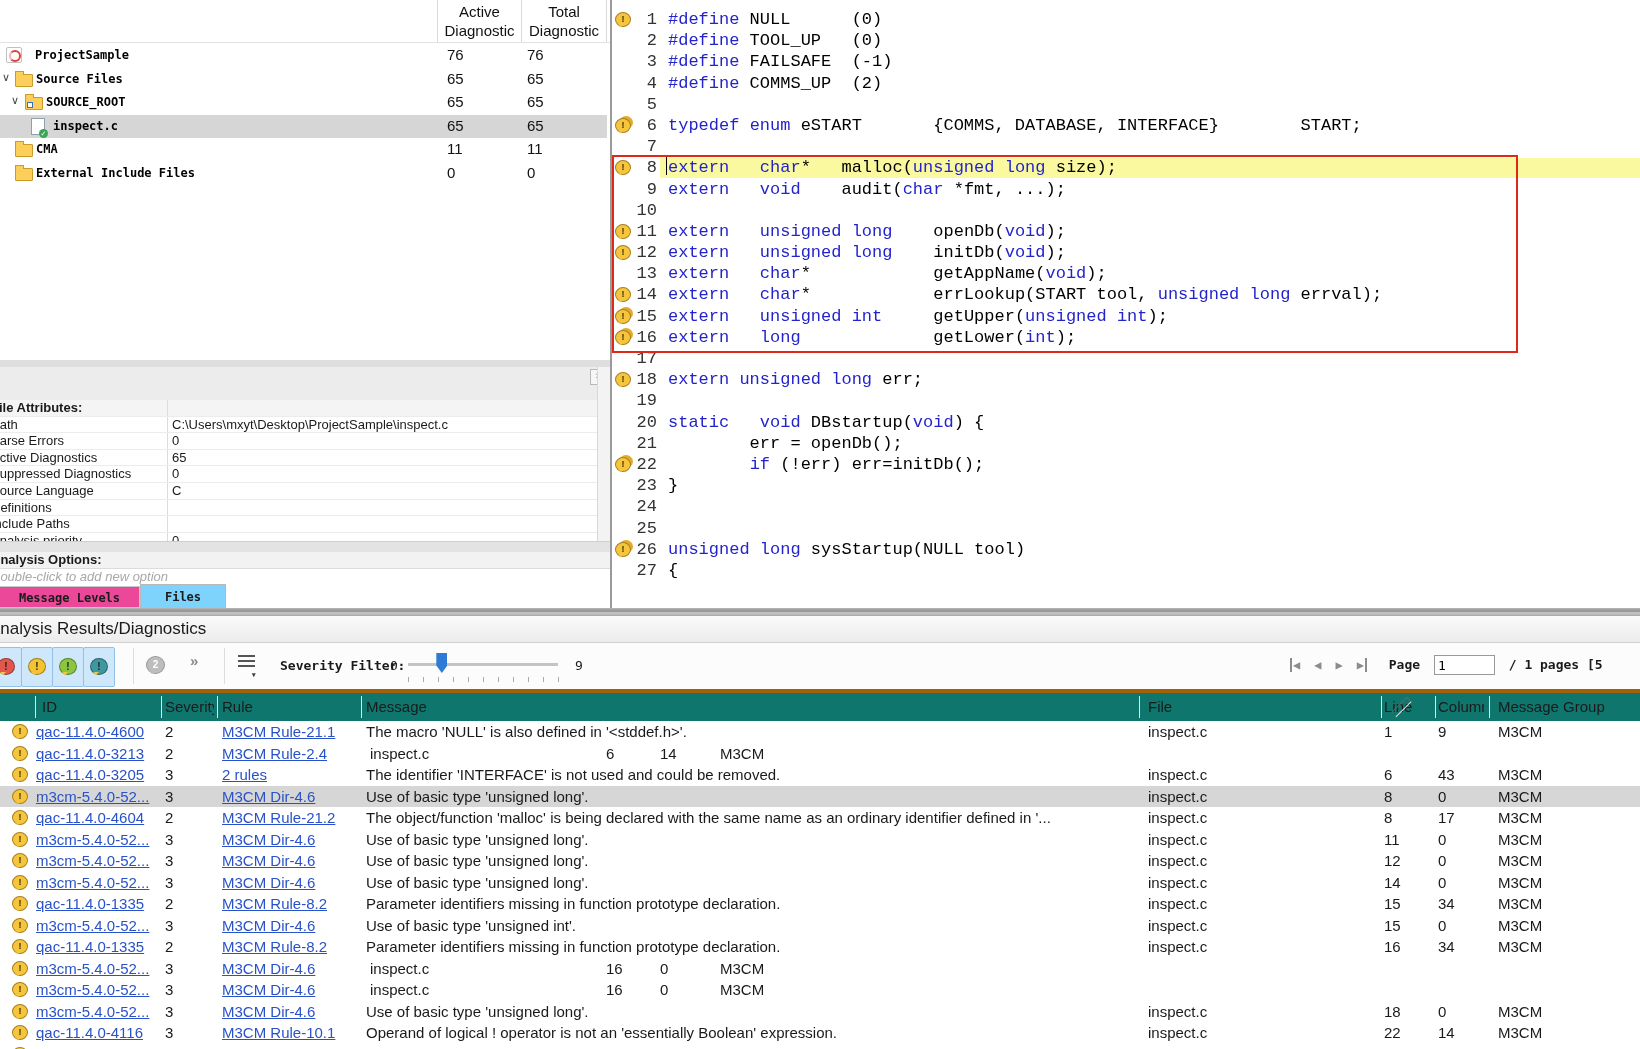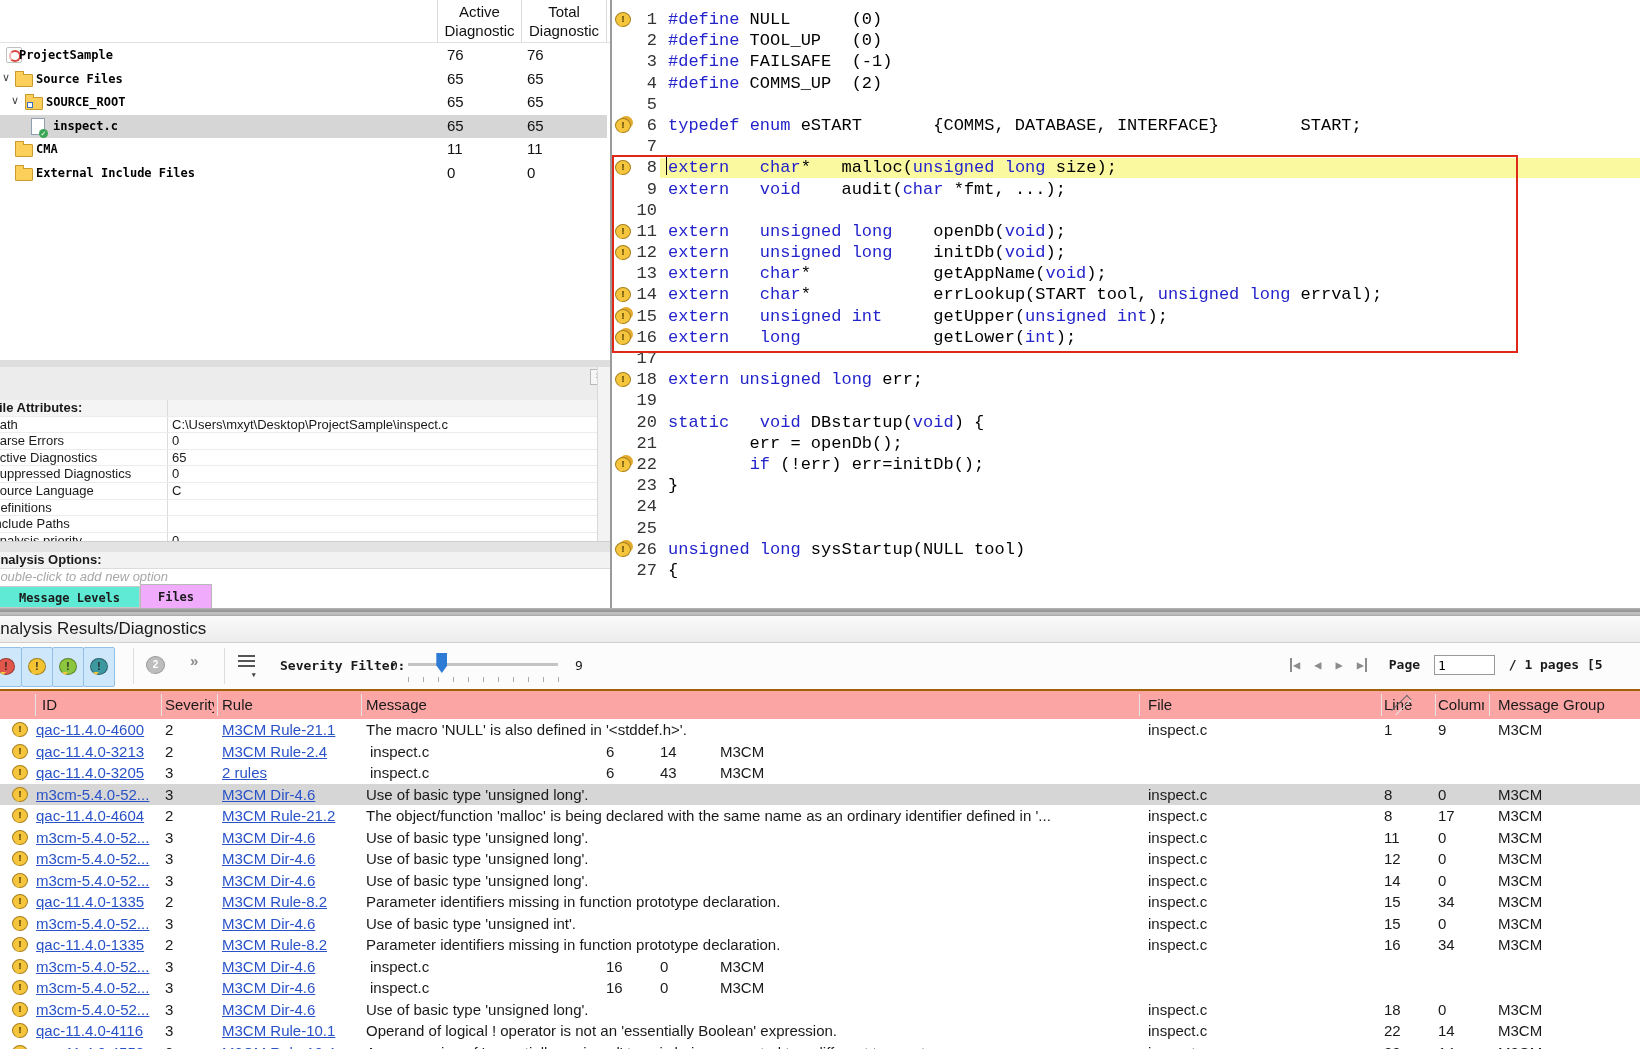--- a/index.html
+++ b/index.html
@@ -46,22 +46,22 @@
   .sep2{position:absolute;left:0;top:541px;width:610px;height:11px;background:#e3e3e3;border-top:1px solid #cfcfcf;border-bottom:1px solid #cfcfcf;}
   .opt-title{position:absolute;left:0;top:552px;width:610px;height:16px;background:#f2f2f2;border-bottom:1px solid #dcdcdc;
              font-size:13px;font-weight:bold;line-height:16px;overflow:hidden;}
   .opt-title span{display:inline-block;margin-left:-9px;}
   .opt-ph{position:absolute;left:0;top:568px;width:610px;height:18px;font-size:13px;font-style:italic;color:#a8a8a8;
           line-height:18px;overflow:hidden;}
   .opt-ph span{display:inline-block;margin-left:-9px;}
   
   .tab{position:absolute;top:586px;height:22px;font-family:"DejaVu Sans Mono",monospace;font-weight:bold;
        font-size:12px;text-align:center;line-height:22px;box-sizing:border-box;}
-  .tab.inactive{left:0;width:140px;background:#5eead4;border:1px solid #c8c8c8;border-left:none;}
-  .tab.active{left:140px;width:72px;background:#f0abfc;border:1px solid #b8b8b8;border-bottom:none;top:584px;height:24px;line-height:24px;}
+  .tab.inactive{left:0;width:140px;background:#ec4899;border:1px solid #c8c8c8;border-left:none;}
+  .tab.active{left:140px;width:86px;background:#7dd3fc;border:1px solid #b8b8b8;border-bottom:none;top:584px;height:24px;line-height:24px;}
   
   .edge{position:absolute;left:610px;top:0;width:2px;height:608px;background:#9a9a9a;}
   .editor{position:absolute;left:612px;top:0;width:1028px;height:608px;background:#fff;overflow:hidden;
           font-family:"Liberation Mono",monospace;font-size:17px;padding-top:9px;box-sizing:border-box;}
   .cl{position:relative;height:21.2px;line-height:21.2px;white-space:pre;}
   .cl .num{display:inline-block;width:45px;padding-right:4px;text-align:right;color:#333;}
   .cl .codetxt{margin-left:7px;}
   .cl.hl::before{content:"";position:absolute;left:48px;right:0;top:1px;bottom:1px;background:#fbf9a0;z-index:0;}
   .cl span{position:relative;z-index:1;}
   .k{color:#2323cc;}
@@ -97,21 +97,21 @@
   .slider-thumb{position:absolute;top:10px;width:11px;height:20px;background:#2e7bd6;
                 clip-path:polygon(0 0,100% 0,100% 62%,50% 100%,0 62%);}
   .tick{position:absolute;top:34px;width:1px;height:5px;background:#aaa;}
   .pager{position:absolute;top:12px;left:1290px;font-family:"DejaVu Sans Mono",monospace;font-weight:bold;font-size:13px;white-space:nowrap;}
   .pgbtn{display:inline-block;color:#8c8c8c;font-size:12px;margin-right:14px;cursor:default;}
   .pgbtn.first{border-left:2px solid #8c8c8c;padding-left:1px;}
   .pgbtn.last{border-right:2px solid #8c8c8c;padding-right:1px;}
   .pg-input{display:inline-block;width:56px;height:18px;background:#fff;border:1px solid #999;
             font-family:"DejaVu Sans Mono",monospace;font-size:13px;padding:0 0 0 3px;vertical-align:middle;margin:0 6px;}
   
-  .thead{position:relative;display:flex;height:28px;line-height:28px;font-size:15px;border-top:2px solid #a16207;background:#fca5a5;}
+  .thead{position:relative;display:flex;height:28px;line-height:28px;font-size:15px;border-top:4px solid #a16207;background:#0f766e;}
   .thead>div{box-sizing:border-box;border-right:1px solid #e4e4e4;height:22px;margin-top:3px;line-height:22px;}
   .rows{height:333px;overflow:hidden;}
   .trow{display:flex;height:21.5px;line-height:21.5px;font-size:15px;background:#fff;white-space:nowrap;}
   .trow.sel{background:#d6d6d6;}
   .c-icon{flex:0 0 36px;box-sizing:border-box;padding-left:12px;position:relative;}
   .c-icon .balloon{margin-top:3px;}
   .c-id{flex:0 0 126px;box-sizing:border-box;overflow:hidden;}
   .c-sev{flex:0 0 56px;box-sizing:border-box;padding-left:3px;overflow:hidden;}
   .c-rule{flex:0 0 144px;box-sizing:border-box;padding-left:4px;overflow:hidden;}
   .c-msg{flex:0 0 778px;box-sizing:border-box;padding-left:4px;overflow:hidden;}
@@ -137,21 +137,21 @@
         <div>Diagnostic</div>
       </div>
       <div class="tree-hcol c2">
         <div>Total</div>
         <div>Diagnostic</div>
       </div>
     </div>
     <div id="treeRows">
         <div class="tree-row" style="top: 44px;">
           <div class="ico ico-proj" style="left: 6px;"></div>
-          <div class="tlabel" style="left: 19px;">ProjectSample</div>
+          <div class="tlabel" style="left: 35px;">ProjectSample</div>
           <div class="tval" style="left: 447px;">76</div>
           <div class="tval" style="left: 527px;">76</div>
         </div>
         <div class="tree-row" style="top: 67.5px;">
           <div class="chev" style="left: 2px;">∨</div>
           <div class="ico ico-folder" style="left: 15px;"></div>
           <div class="tlabel" style="left: 36px;">Source Files</div>
           <div class="tval" style="left: 447px;">65</div>
           <div class="tval" style="left: 527px;">65</div>
         </div>
@@ -360,20 +360,21 @@
           <div class="c-col">14</div>
           <div class="c-grp">M3CM</div>
         </div>
         <div class="trow">
           <div class="c-icon">
             <div class="balloon">!</div>
           </div>
           <div class="c-id"><span class="lnk">qac-11.4.0-3205</span></div>
           <div class="c-sev">3</div>
           <div class="c-rule"><span class="lnk">2 rules</span></div>
+          <div class="c-msg">The identifier 'INTERFACE' is not used and could be removed.</div>
           <div class="c-file">inspect.c</div>
           <div class="c-line">6</div>
           <div class="c-col">43</div>
           <div class="c-grp">M3CM</div>
         </div>
         <div class="trow sel">
           <div class="c-icon">
             <div class="balloon">!</div>
           </div>
           <div class="c-id"><span class="lnk">m3cm-5.4.0-52...</span></div>

